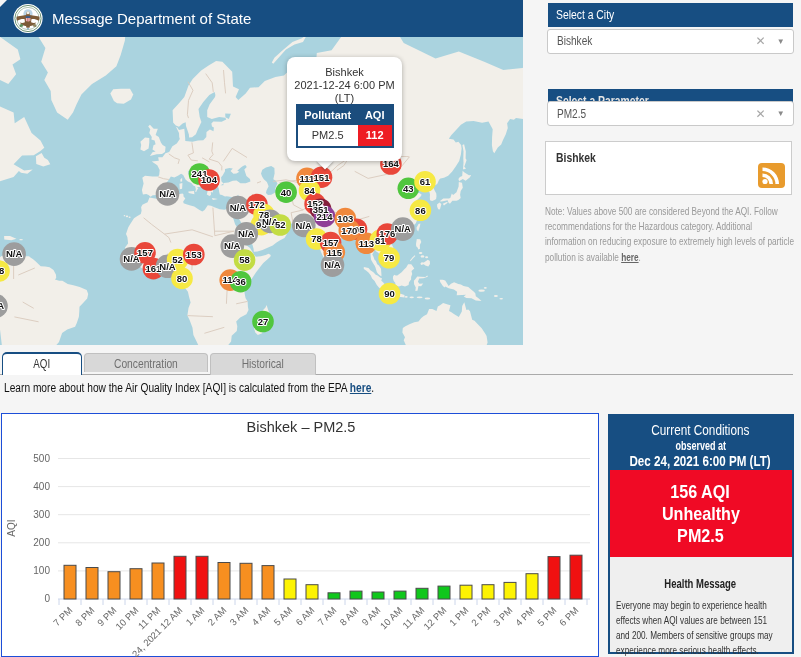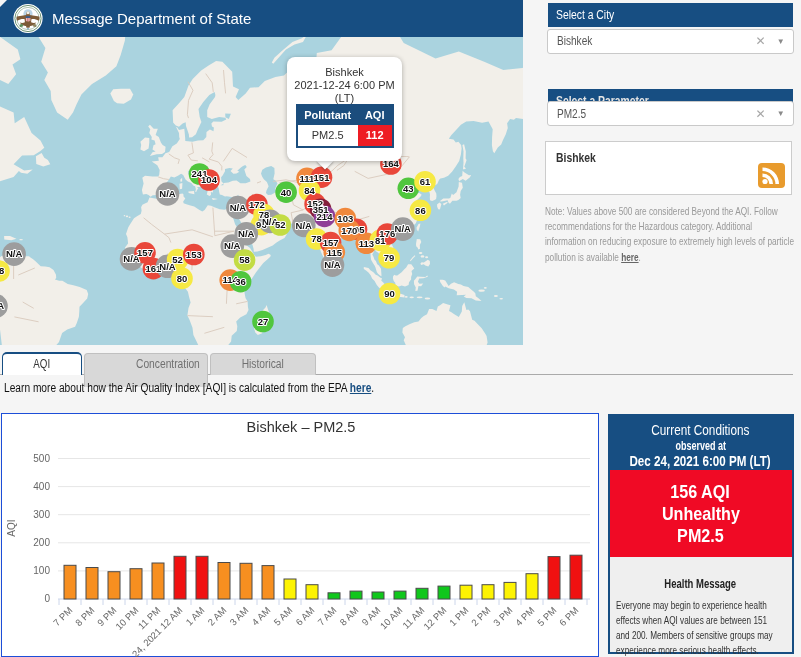--- a/index.html
+++ b/index.html
@@ -248,21 +248,21 @@
 <svg width="27" height="25" viewBox="0 0 27 25" style="position:absolute;right:6px;bottom:6px">
 <rect width="27" height="25" rx="4" fill="#e89b2d"></rect>
 <circle cx="7" cy="18.5" r="2.6" fill="#fff"></circle>
 <path d="M4.5 10.5 a10.5 10.5 0 0 1 10.5 10.5 h-3.6 a6.9 6.9 0 0 0 -6.9 -6.9 z" fill="#fff"></path>
 <path d="M4.5 4.5 a16.5 16.5 0 0 1 16.5 16.5 h-3.6 a12.9 12.9 0 0 0 -12.9 -12.9 z" fill="#fff"></path>
 </svg>
 </div>
 <div class="abs" style="left:544.5px;top:204px;font-size:11px;color:#999;line-height:15.2px"><span class="scx" style="transform:scaleX(0.75);white-space:nowrap">Note: Values above 500 are considered Beyond the AQI. Follow<br>recommendations for the Hazardous category. Additional<br>information on reducing exposure to extremely high levels of particle<br>pollution is available <b style="color:#666;text-decoration:underline">here</b>.</span></div>
 
 <div class="abs" style="left:0;top:374px;width:793px;border-bottom:1px solid #aaa"></div>
-<div class="abs" style="left:83.6px;top:353px;width:124px;height:34px;background:#d8d8d8;border:1px solid #c0c0c0;border-bottom:none;border-radius:4px 4px 0 0;text-align:right;font-size:12.5px;color:#707070;line-height:21px"><span class="scx" style="transform:scaleX(0.82);transform-origin:center">Concentration</span></div>
+<div class="abs" style="left:83.6px;top:353px;width:124px;height:19px;background:#d8d8d8;border:1px solid #c0c0c0;border-bottom:none;border-radius:4px 4px 0 0;text-align:center;font-size:12.5px;color:#707070;line-height:21px"><span class="scx" style="transform:scaleX(0.82);transform-origin:center">Concentration</span></div>
 <div class="abs" style="left:210px;top:353px;width:106px;height:21.5px;background:#d8d8d8;border:1px solid #c0c0c0;border-bottom:none;border-radius:4px 4px 0 0;text-align:center;font-size:12.5px;color:#707070;line-height:21px"><span class="scx" style="transform:scaleX(0.82);transform-origin:center">Historical</span></div>
 <div class="abs" style="left:1.7px;top:352px;width:80px;height:23px;background:#fff;border:1px solid #174e82;border-top:2.5px solid #174e82;border-bottom:none;border-radius:5px 5px 0 0;text-align:center;font-size:12.5px;color:#333;line-height:20px"><span class="scx" style="transform:scaleX(0.78);transform-origin:center">AQI</span></div>
 
 <div class="abs" style="left:4px;top:381px;font-size:12.5px;color:#111"><span class="scx" style="transform:scaleX(0.815)">Learn more about how the Air Quality Index [AQI] is calculated from the EPA <a style="color:#174e82;text-decoration:underline;font-weight:bold">here</a>.</span></div>
 
 <div class="abs" style="left:1px;top:413px;width:598px;height:244px;background:#fff;border:1px solid #1d4ed8"><svg width="598" height="243" viewBox="0 0 598 243">
       <text x="299" y="18" text-anchor="middle" font-size="14.5" fill="#333">Bishkek – PM2.5</text>
       <line x1="56" x2="588" y1="156.9" y2="156.9" stroke="#e6e6e6" stroke-width="1"></line>
       <line x1="56" x2="588" y1="128.8" y2="128.8" stroke="#e6e6e6" stroke-width="1"></line>
       <line x1="56" x2="588" y1="100.7" y2="100.7" stroke="#e6e6e6" stroke-width="1"></line>

